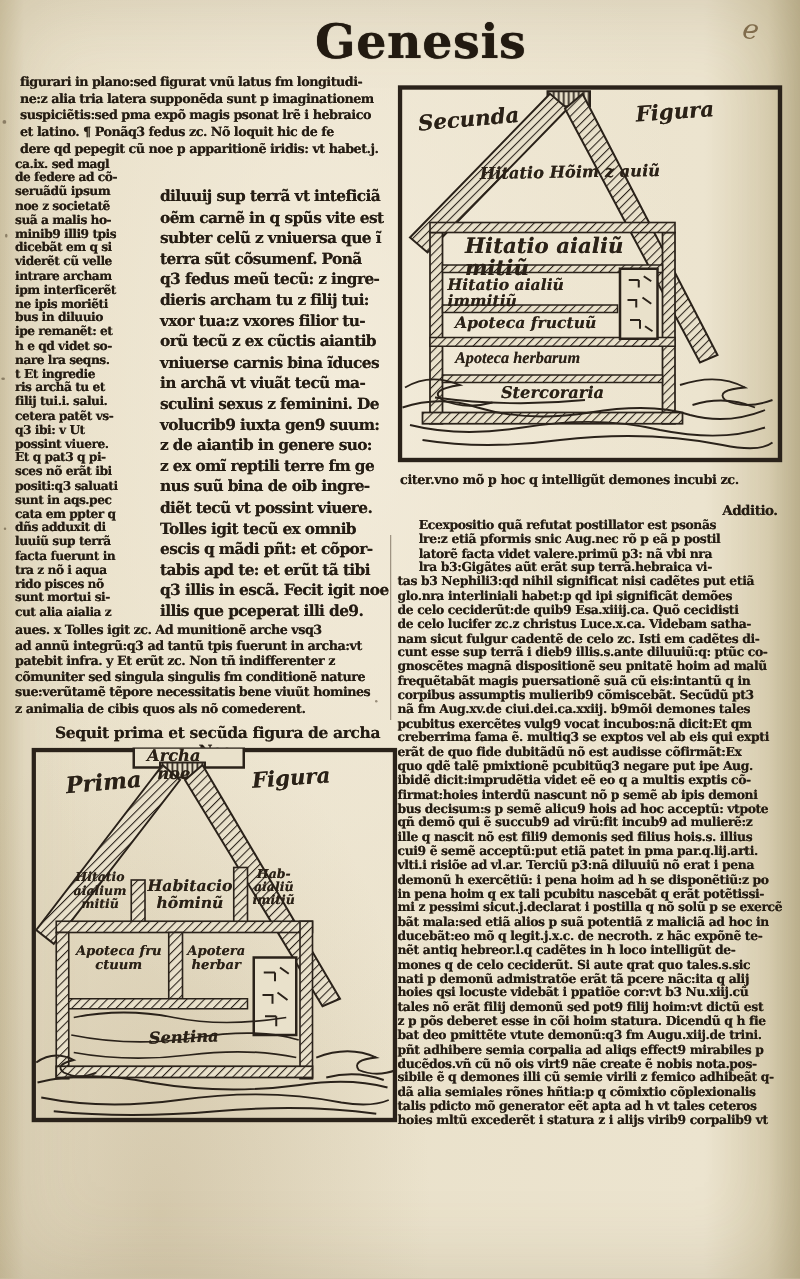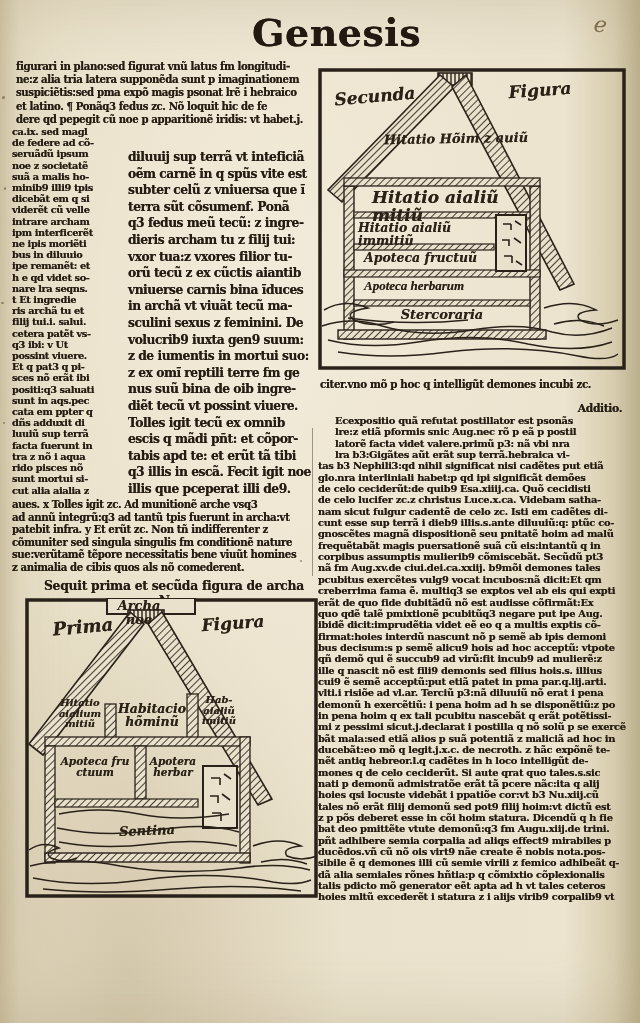--- a/index.html
+++ b/index.html
@@ -95,21 +95,21 @@
       <div class="ln">subter celũ z vniuersa que ĩ</div>
       <div class="ln">terra sũt cõsumenf. Ponã</div>
       <div class="ln">q3 fedus meũ tecũ: z ingre-</div>
       <div class="ln">dieris archam tu z filij tui:</div>
       <div class="ln">vxor tua:z vxores filior tu-</div>
       <div class="ln">orũ tecũ z ex cũctis aiantib</div>
       <div class="ln">vniuerse carnis bina ĩduces</div>
       <div class="ln">in archã vt viuãt tecũ ma-</div>
       <div class="ln">sculini sexus z feminini. De</div>
       <div class="ln">volucrib9 iuxta gen9 suum:</div>
-      <div class="ln">z de iumentis in mortui suo:</div>
+      <div class="ln">z de aiantib in genere suo:</div>
       <div class="ln">z ex omĩ reptili terre fm ge</div>
       <div class="ln">nus suũ bina de oib ingre-</div>
       <div class="ln">diẽt tecũ vt possint viuere.</div>
       <div class="ln">Tolles igit tecũ ex omnib</div>
       <div class="ln">escis q mãdi pñt: et cõpor-</div>
       <div class="ln">tabis apd te: et erũt tã tibi</div>
       <div class="ln">q3 illis in escã. Fecit igit noe</div>
       <div class="ln">illis que pceperat illi de9.</div>
     </div>
 

